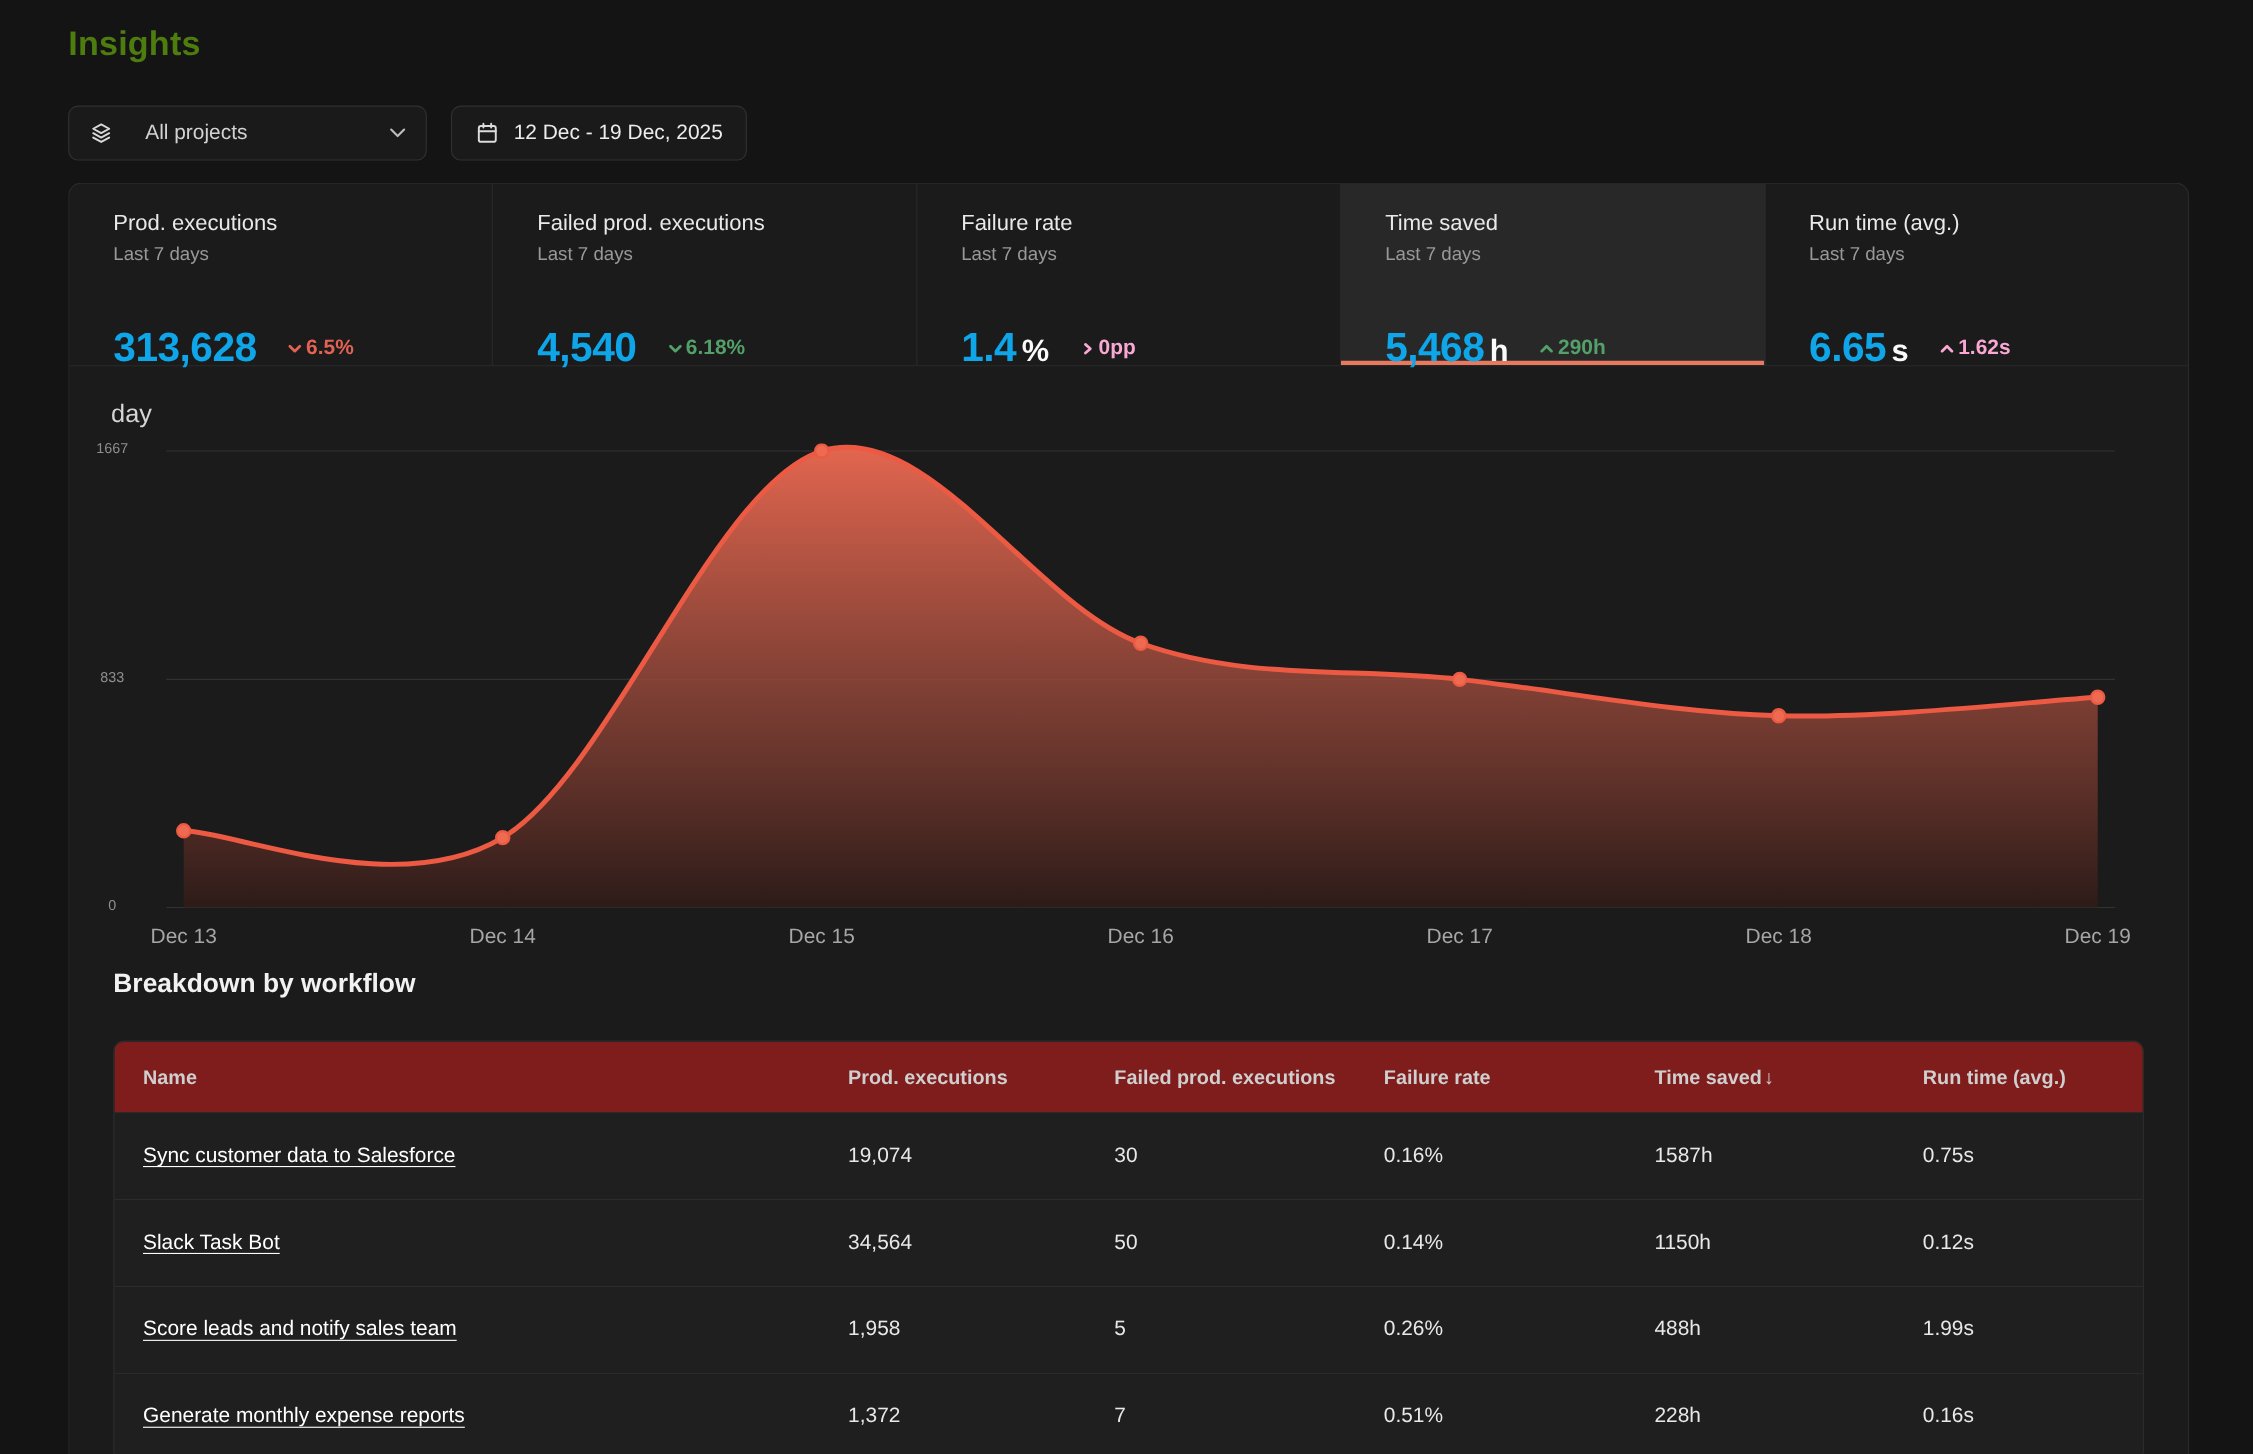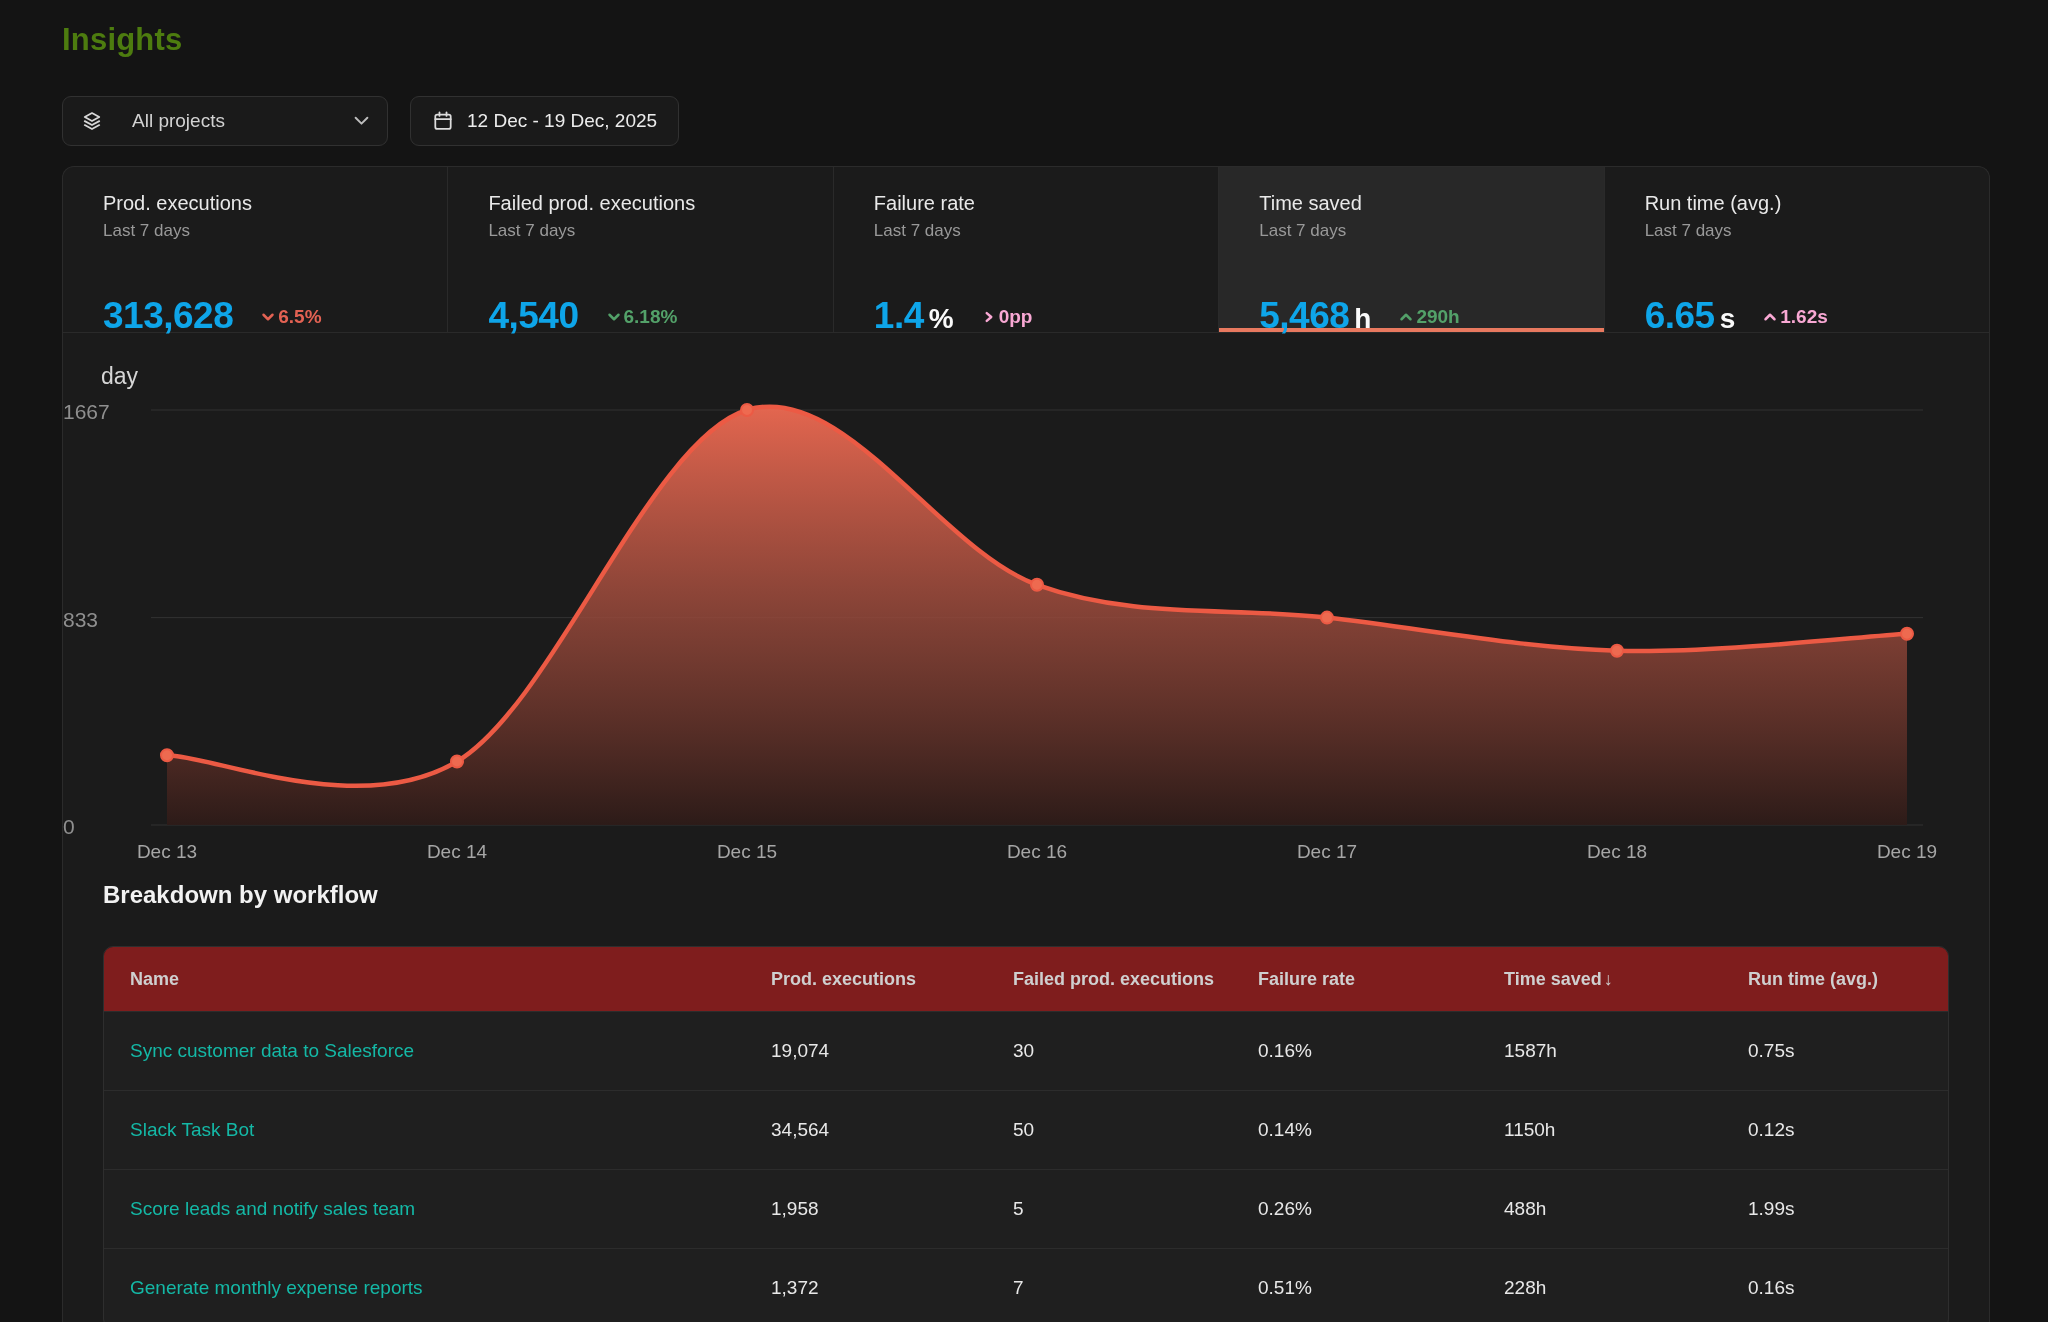--- a/index.html
+++ b/index.html
@@ -32,36 +32,36 @@
   .card-value{font-size:37px;font-weight:700;color:#0ea5e9;letter-spacing:-.5px;margin-top:39px;}
   .card-unit{font-size:28px;font-weight:700;color:#fafafa;margin-left:5px;}
   .trend{display:inline-flex;align-items:center;margin-left:26px;font-size:19px;font-weight:600;gap:1px;position:relative;top:-2px;}
   .trend.negative{color:#e36253;align-items:center;} .trend.positive{color:#53a169;} .trend.neutral{color:#f9a8d4;}
   .trend-icon{display:inline-flex;}
 
   
   .chart-section{position:absolute;left:0;top:166px;width:100%;height:545px;}
   .chart-axis-title{position:absolute;left:38px;top:30px;font-size:23px;color:#d6d6d6;}
   .y-axis-labels{position:absolute;left:0;top:70px;width:78px;height:436px;}
-  .y-tick-label{position:absolute;right:0;width:78px;text-align:left;font-size:21px;color:#8f8f8f;}
+  .y-tick-label{position:absolute;right:0;width:78px;text-align:center;font-size:13px;color:#8f8f8f;}
   .chart-plot{position:absolute;left:88px;top:70px;width:1772px;height:436px;}
   .x-axis-labels{position:absolute;left:88px;top:508px;width:1772px;height:26px;}
   .x-tick-label{position:absolute;transform:translateX(-50%);font-size:19px;color:#a6a6a6;white-space:nowrap;}
 
   
   .breakdown-heading{position:absolute;left:40px;top:714px;font-size:24px;font-weight:700;color:#f2f2f2;}
   .wf-table{position:absolute;left:40px;top:779px;width:1846px;box-sizing:border-box;
             background:#1f1f1f;border:1px solid #2e2e2e;border-radius:10px;overflow:hidden;}
   .t-row{display:grid;grid-template-columns:641px 242px 245px 246px 244px 1fr;padding-left:26px;align-items:center;}
   .t-head{height:64px;background:#7f1d1d;}
   .t-head .t-cell{font-size:18px;font-weight:600;color:#cfcfcf;cursor:pointer;}
   .t-body .t-row{height:78px;border-top:1px solid #2c2c2c;}
   .t-body .t-row:last-child{border-bottom:1px solid #2c2c2c;}
   .t-cell{font-size:19px;color:#e8e8e8;padding-right:12px;}
-  .wf-link{color:#14b8a6;text-underline-offset:4px;text-decoration-thickness:1px;cursor:pointer;}
+  .wf-link{color:#ffffff;text-decoration:underline;text-underline-offset:4px;text-decoration-thickness:1px;cursor:pointer;}
   .sort-arrow{margin-left:2px;}
 </style>
 </head>
 <body>
 
 <div class="page">
 
   <div class="page-title">Insights</div>
 
   <div class="filters">

